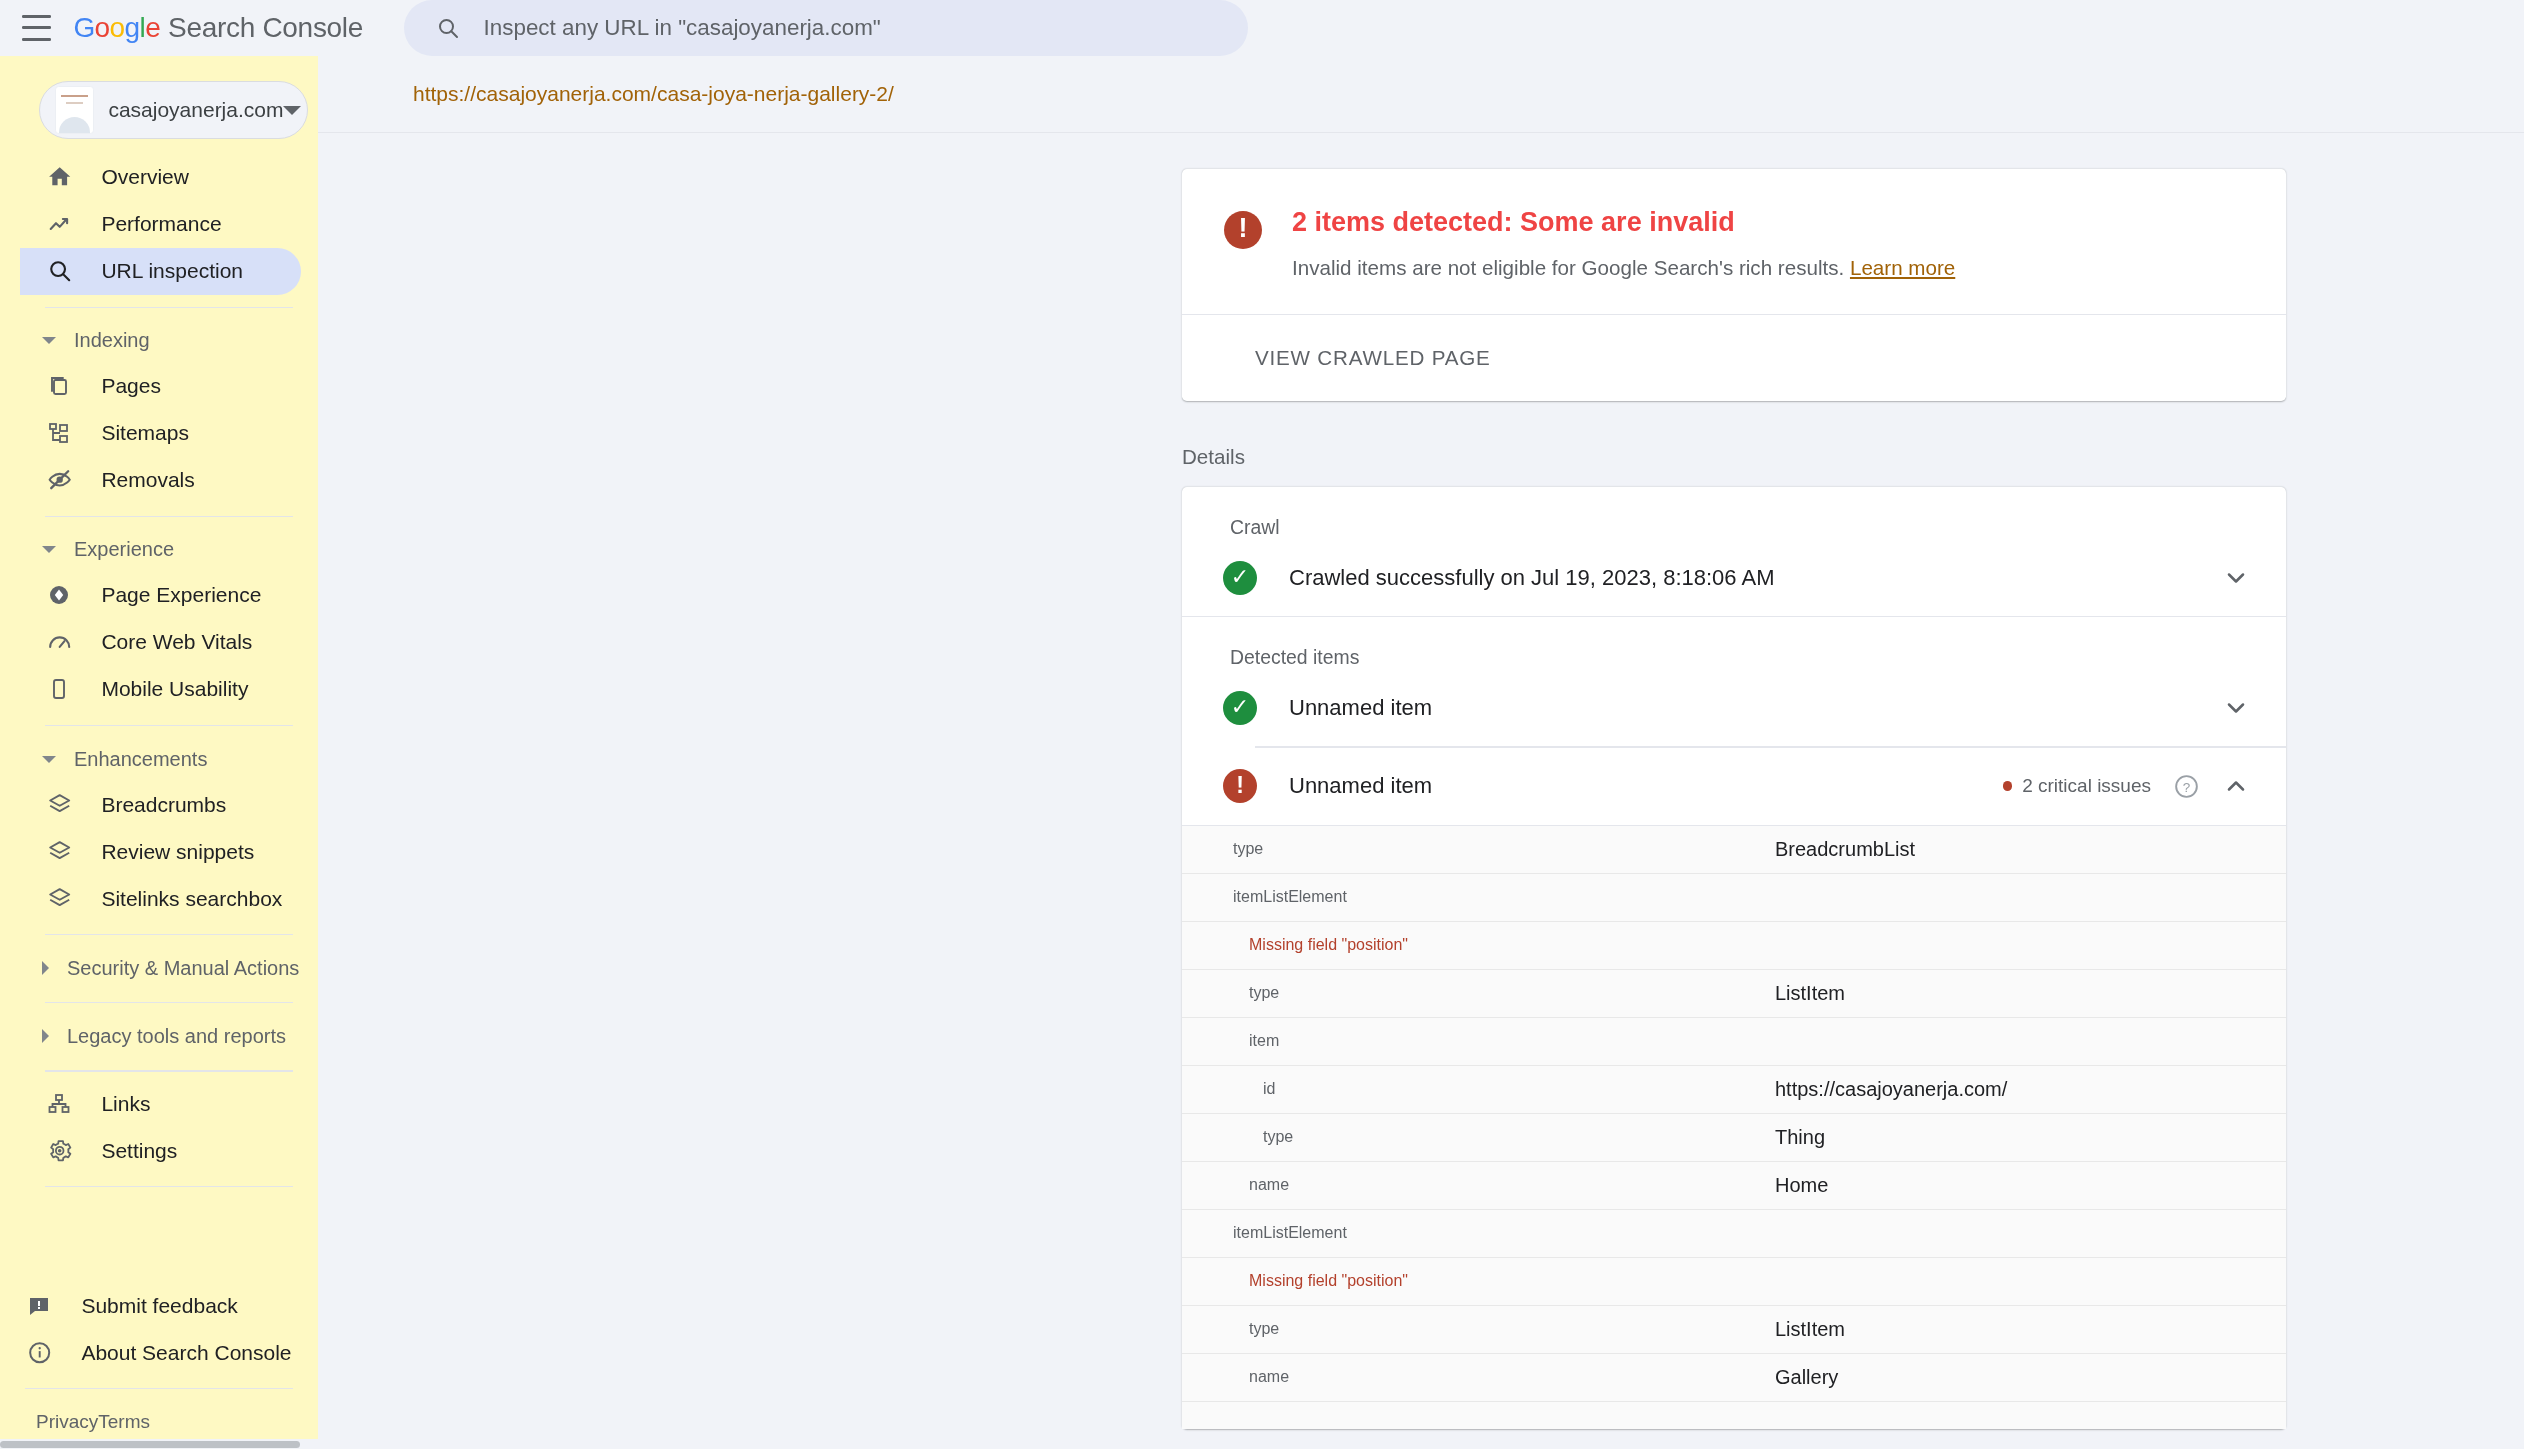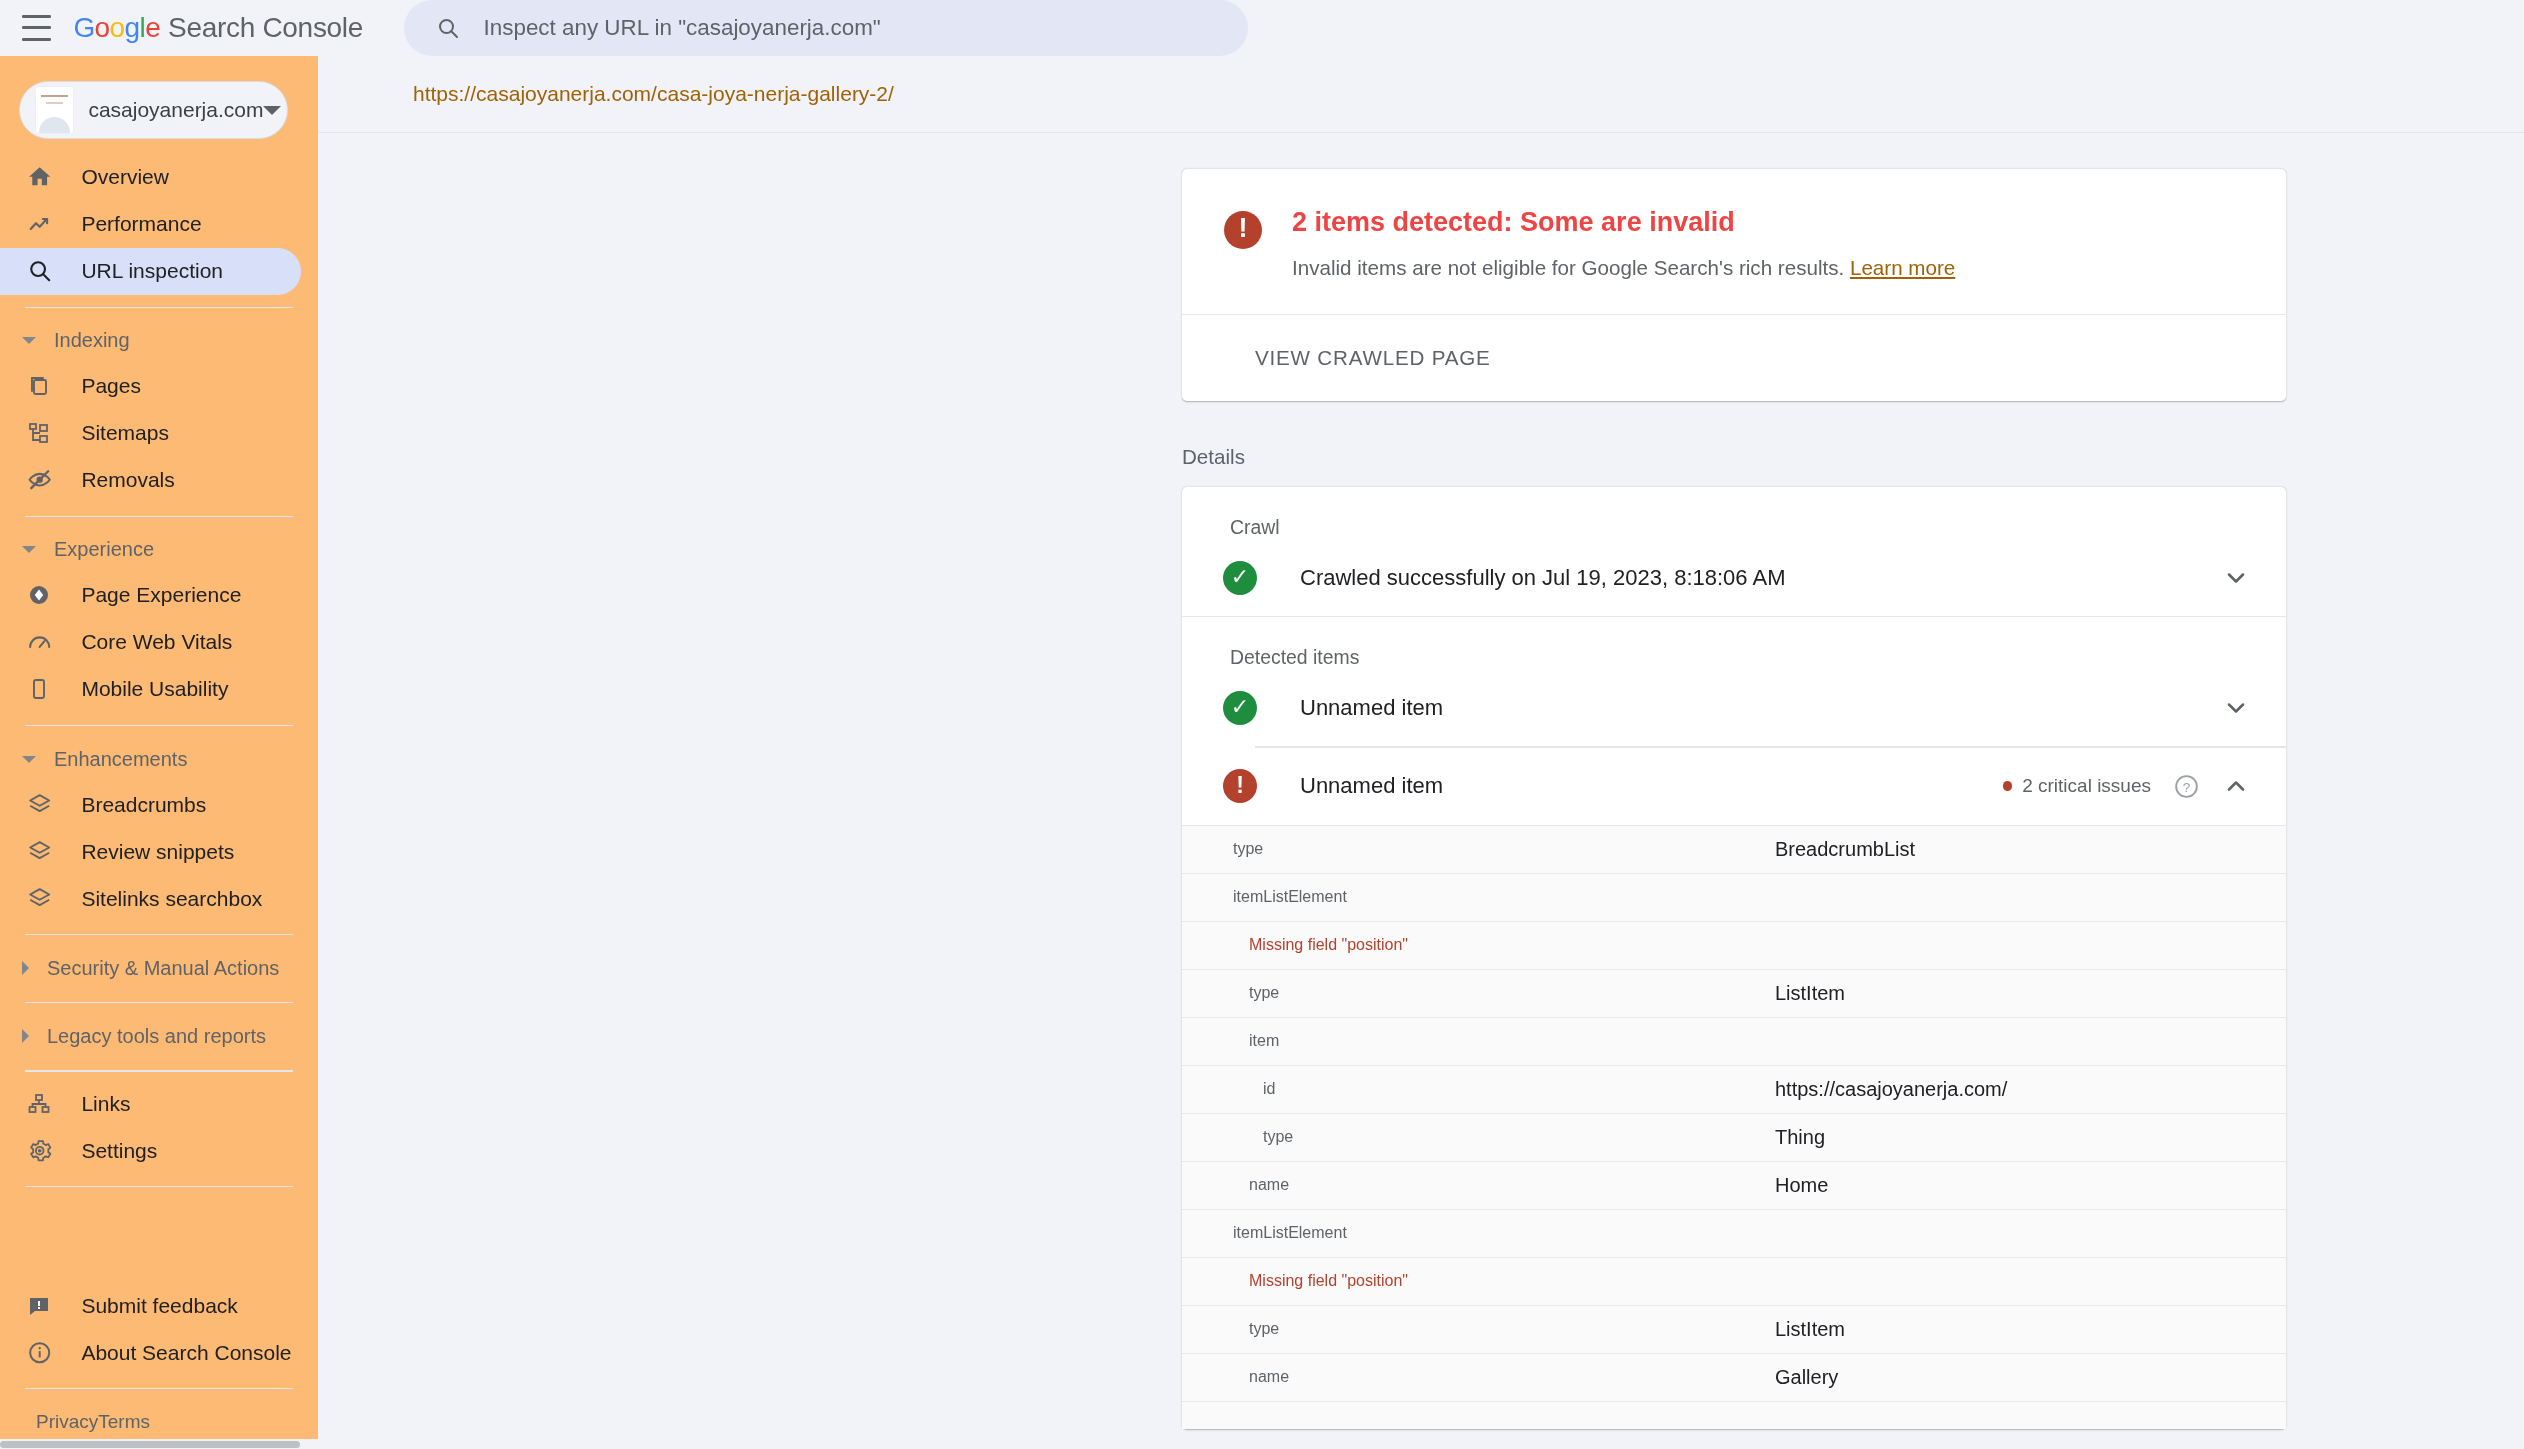--- a/index.html
+++ b/index.html
@@ -57,21 +57,22 @@
     margin-left: 23.6px;
     font-size: 22.4px;
     color: #5f6368;
     white-space: nowrap;
   }
 
   
   .sidebar {
     position: absolute; top: 56px; left: 0;
     width: 318px; height: 1393px;
-    background: #fdba74;
+    background: #fef9c3;
+    padding-left: 20px;
   }
   .prop-selector {
     margin: 25px 0 0 19.4px;
     width: 269px; height: 58px;
     border: 1.2px solid #dadce0;
     border-radius: 29px;
     display: flex; align-items: center;
     background: #f1f3f8;
     cursor: pointer;
   }
@@ -228,21 +229,21 @@
     display:flex; align-items:center;
     padding: 0 36px 0 41px;
     cursor: pointer;
   }
   .row-ic { width: 34px; height: 34px; border-radius:50%; flex:0 0 auto;
             display:flex; align-items:center; justify-content:center; }
   .row-ic.ok { background: #1e8e3e; }
   .row-ic.err { background: #b3412c; }
   .row-ic .chk { color:#fff; font-size: 22px; line-height:1; margin-top:-1.2px; }
   .row-ic .bang2 { color:#fff; font-size: 23px; font-weight: bold; line-height:1; margin-top:-1.8px; }
-  .row-label { margin-left: 43px; font-size: 22px; color: #202124; white-space:nowrap; }
+  .row-label { margin-left: 32px; font-size: 22px; color: #202124; white-space:nowrap; }
   .row-right { margin-left: auto; display:flex; align-items:center; gap: 22px; }
   .issue-badge { display:flex; align-items:center; font-size: 19px; color: #5f6368; white-space: nowrap; }
   .issue-dot { width: 9.7px; height: 9.7px; border-radius:50%; background:#b3412c; margin-right: 9.7px; }
   .help-ic { width: 27px; height: 27px; }
   .chev { width: 28px; height: 28px; }
 
   .row-sep { height: 1.2px; background: #e4e6ec; margin-left: 73px; }
 
   .detail-table { background: #fafafa; border-top: 1.2px solid #e4e6ec; }
   .drow {

